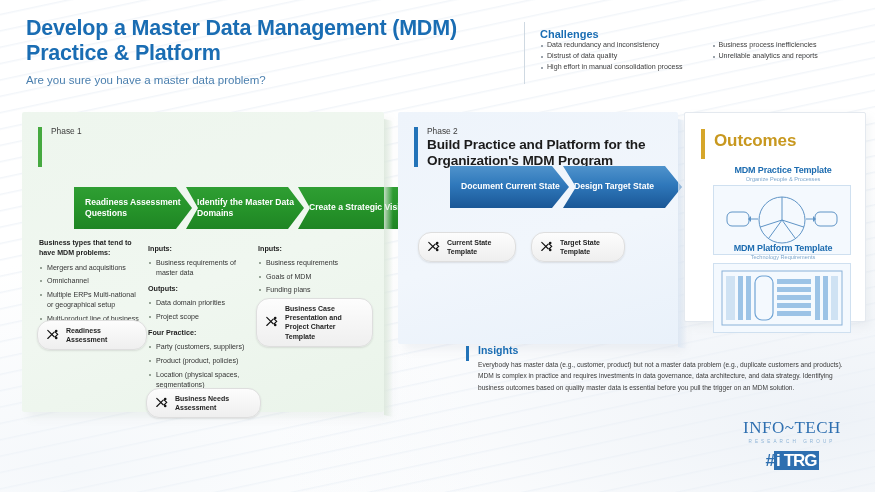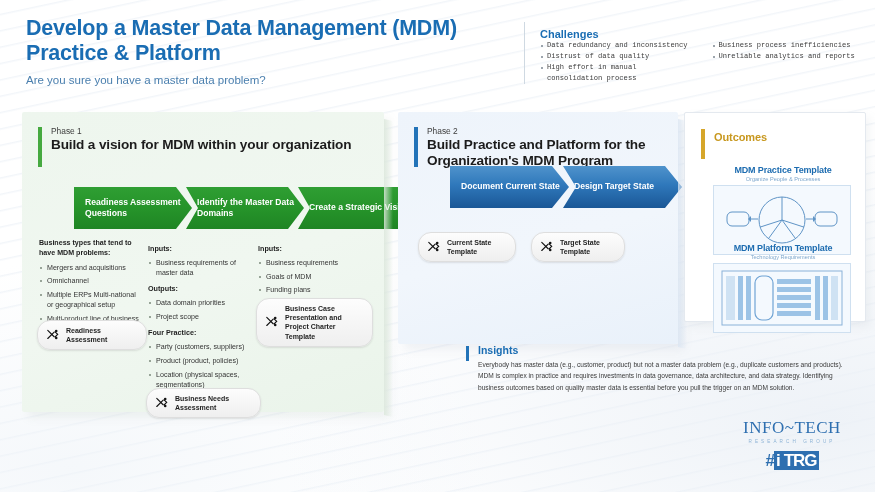--- a/index.html
+++ b/index.html
@@ -27,21 +27,21 @@
     letter-spacing:-.2px;
   }
   .subtitle{
     margin-top:8px;font-size:11.5px;color:#4a7fae;font-weight:normal;
   }
   .hdr-divider{
     position:absolute;left:524px;top:22px;width:1px;height:62px;background:#cfd9e2;
   }
   .challenges{position:absolute;left:540px;top:28px;width:325px;}
   .ch-title{font-size:11px;font-weight:bold;color:#1a6db3;}
-  .ch-cols{display:flex;gap:18px;font-family:Liberation Mono, monospace;}
+  .ch-cols{display:flex;gap:18px;}
   .ch-col{flex:1;}
   .ch-col ul{margin:0;padding:0;list-style:none;}
   .ch-col li{
     font-size:7.1px;color:#3d3d3d;line-height:1.55;
     padding-left:7px;position:relative;
   }
   .ch-col li:before{
     content:"";position:absolute;left:1px;top:5px;width:2px;height:2px;
     background:#7c8792;border-radius:50%;
   }
@@ -83,21 +83,21 @@
   .phase-bar.gold{background:#d6a62a;height:30px;top:16px;}
 
   .phase-label{
     position:absolute;left:29px;top:14px;font-size:8.4px;color:#3c3c3c;font-weight:normal;
   }
   .phase-head{
     position:absolute;left:29px;top:25px;font-size:13.6px;font-weight:bold;
     color:#1c1c1c;line-height:1.2;letter-spacing:-.15px;
   }
   .outcomes-head{
-    position:absolute;left:29px;top:18px;font-size:11px;font-weight:bold;
+    position:absolute;left:29px;top:18px;font-size:17px;font-weight:bold;
     color:#c8981f;letter-spacing:-.1px;
   }
 
   
   .arrow-row{position:absolute;display:flex;padding-left:36px;}
   .arrow{
     position:relative;height:42px;display:flex;align-items:center;
     color:#fff;font-size:8.6px;font-weight:bold;line-height:1.32;
     padding-left:11px;box-sizing:border-box;
   }
@@ -201,21 +201,20 @@
           <li>Business process inefficiencies</li>
           <li>Unreliable analytics and reports</li>
         </ul>
       </div>
     </div>
   </div>
 
   <div class="panel panel-p1">
     <div class="phase-bar green"></div>
     <div class="phase-label">Phase 1</div>
-    <div class="phase-head">Build a vision for MDM within your organization</div>
 
     <div class="arrow-row" style="left:16px;top:75px;">
       <div class="arrow green" style="width:118px;">
         <span>Readiness Assessment Questions</span>
       </div>
       <div class="arrow green notch" style="width:118px;margin-left:-6px;">
         <span>Identify the Master Data Domains</span>
       </div>
       <div class="arrow green notch" style="width:118px;margin-left:-6px;">
         <span>Create a Strategic Vision</span>

